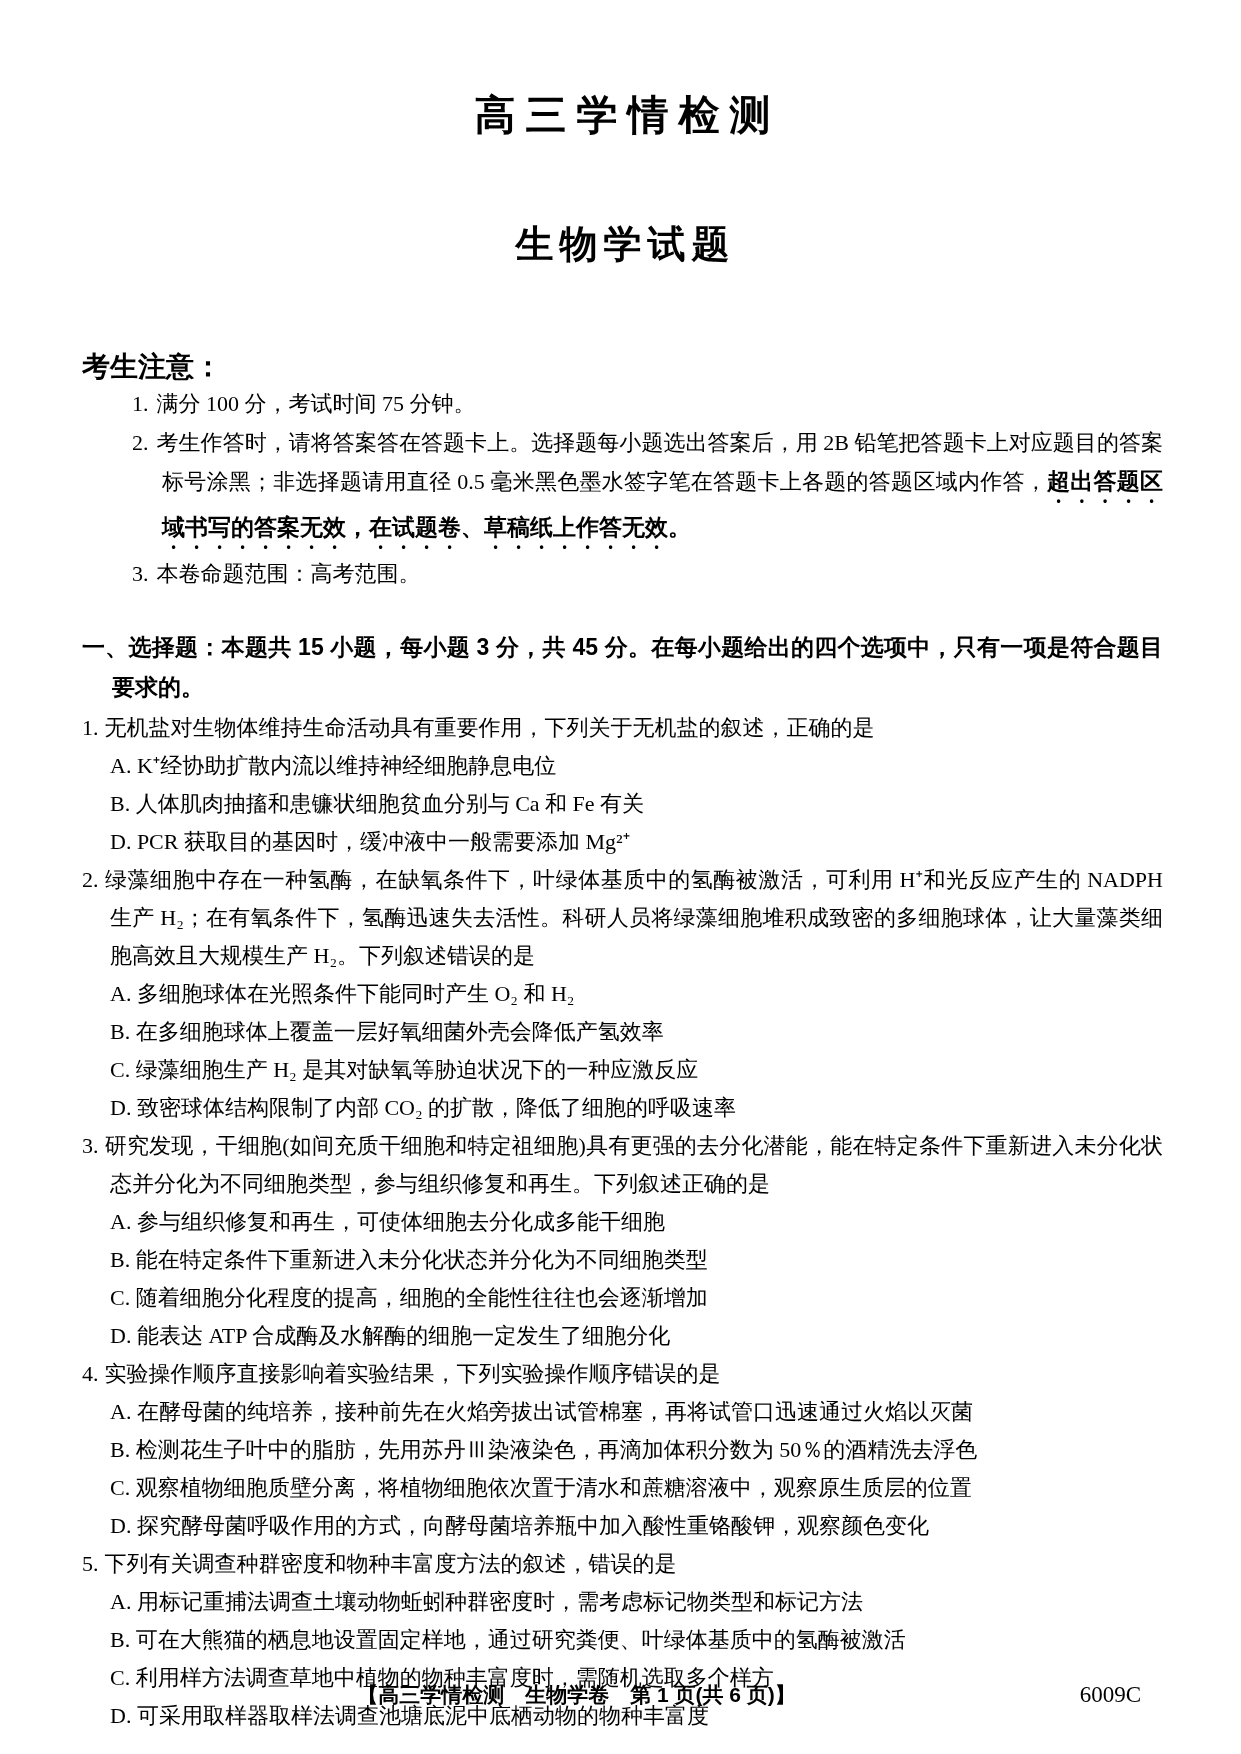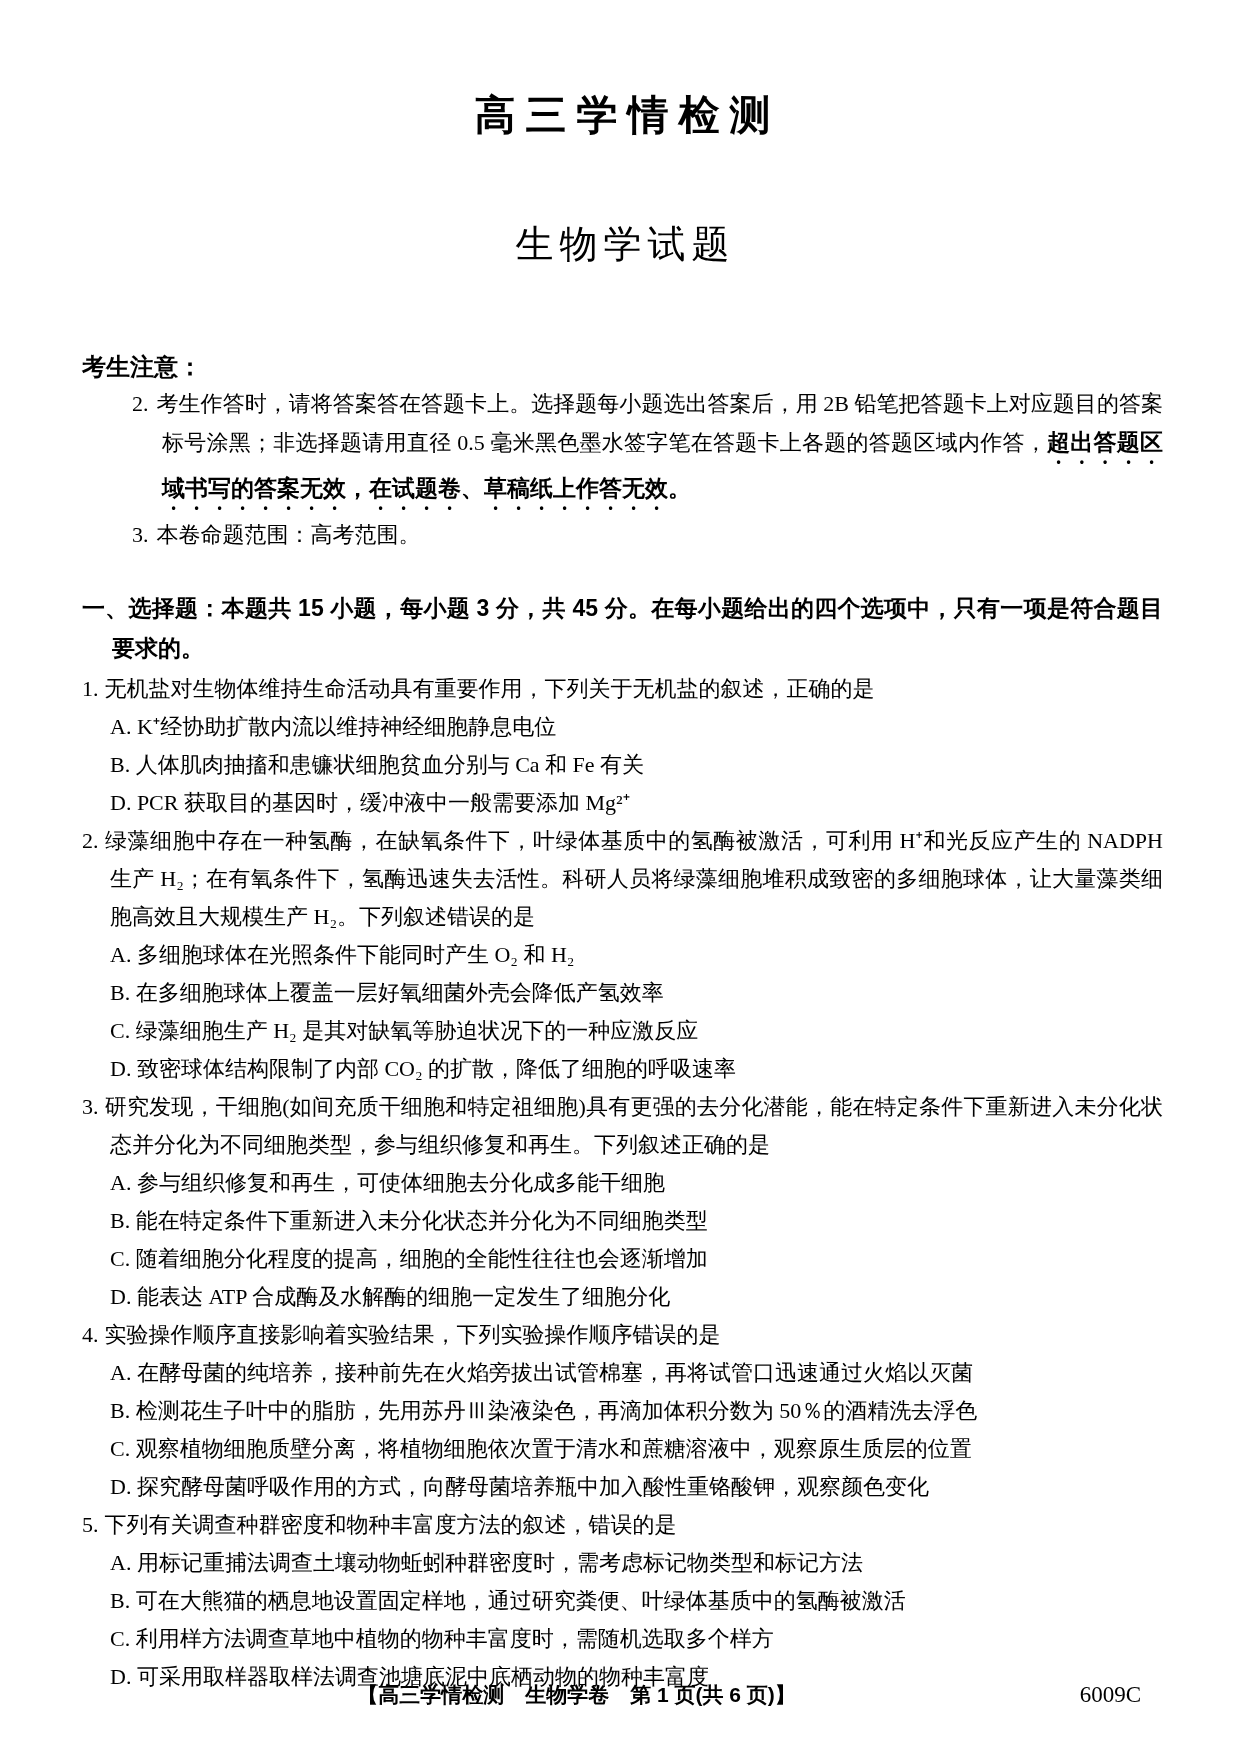--- a/index.html
+++ b/index.html
@@ -9,28 +9,28 @@
     color:#000; font-family:"Liberation Serif", serif;
   }
   .page { position:absolute; inset:0; padding:88px 78px 0 82px; }
 
   .title {
     text-align:center; font-family:"Liberation Sans", sans-serif;
     font-weight:700; font-size:41px; letter-spacing:10px; padding-left:10px;
   }
   .subject {
     text-align:center; font-family:"Liberation Sans", sans-serif;
-    font-weight:400; font-size:38px; letter-spacing:6px; padding-left:6px;
+    font-weight:700; font-size:38px; letter-spacing:6px; padding-left:6px;
     margin-top:76px;
   }
 
   .notice { margin-top:80px; }
   .notice-heading {
     font-family:"Liberation Sans", sans-serif; font-weight:700;
-    font-size:24px; line-height:34px;
+    font-size:28px; line-height:34px;
   }
   .notice-item {
     margin-left:50px; padding-left:30px; text-indent:-30px;
     font-size:22px; line-height:39px; text-align:justify;
   }
   .notice-item .num { padding-right:8px; }
   .em-strong {
     font-weight:700; font-family:"Liberation Sans", sans-serif; font-size:23px;
     -webkit-text-emphasis:filled dot #000; -webkit-text-emphasis-position:under;
     text-emphasis:filled dot #000; text-emphasis-position:under right;
@@ -64,20 +64,23 @@
 </head>
 <body>
 
 <div class="page">
 
   <h1 class="title">高三学情检测</h1>
   <h2 class="subject">生物学试题</h2>
 
   <div class="notice">
     <div class="notice-heading">考生注意：</div>
+    <div class="notice-item">
+      <span class="num">1.</span><span>满分 100 分，考试时间 75 分钟。</span>
+    </div>
     <div class="notice-item">
       <span class="num">2.</span><span>考生作答时，请将答案答在答题卡上。选择题每小题选出答案后，用 2B 铅笔把答题卡上对应题目的答案标号涂黑；非选择题请用直径 0.5 毫米黑色墨水签字笔在答题卡上各题的答题区域内作答，</span><span class="em-strong">超出答题区域书写的答案无效，在试题卷、草稿纸上作答无效。</span>
     </div>
     <div class="notice-item">
       <span class="num">3.</span><span>本卷命题范围：高考范围。</span>
     </div>
   </div>
 
   <div class="section-heading">一、选择题：本题共 15 小题，每小题 3 分，共 45 分。在每小题给出的四个选项中，只有一项是符合题目要求的。</div>
 

